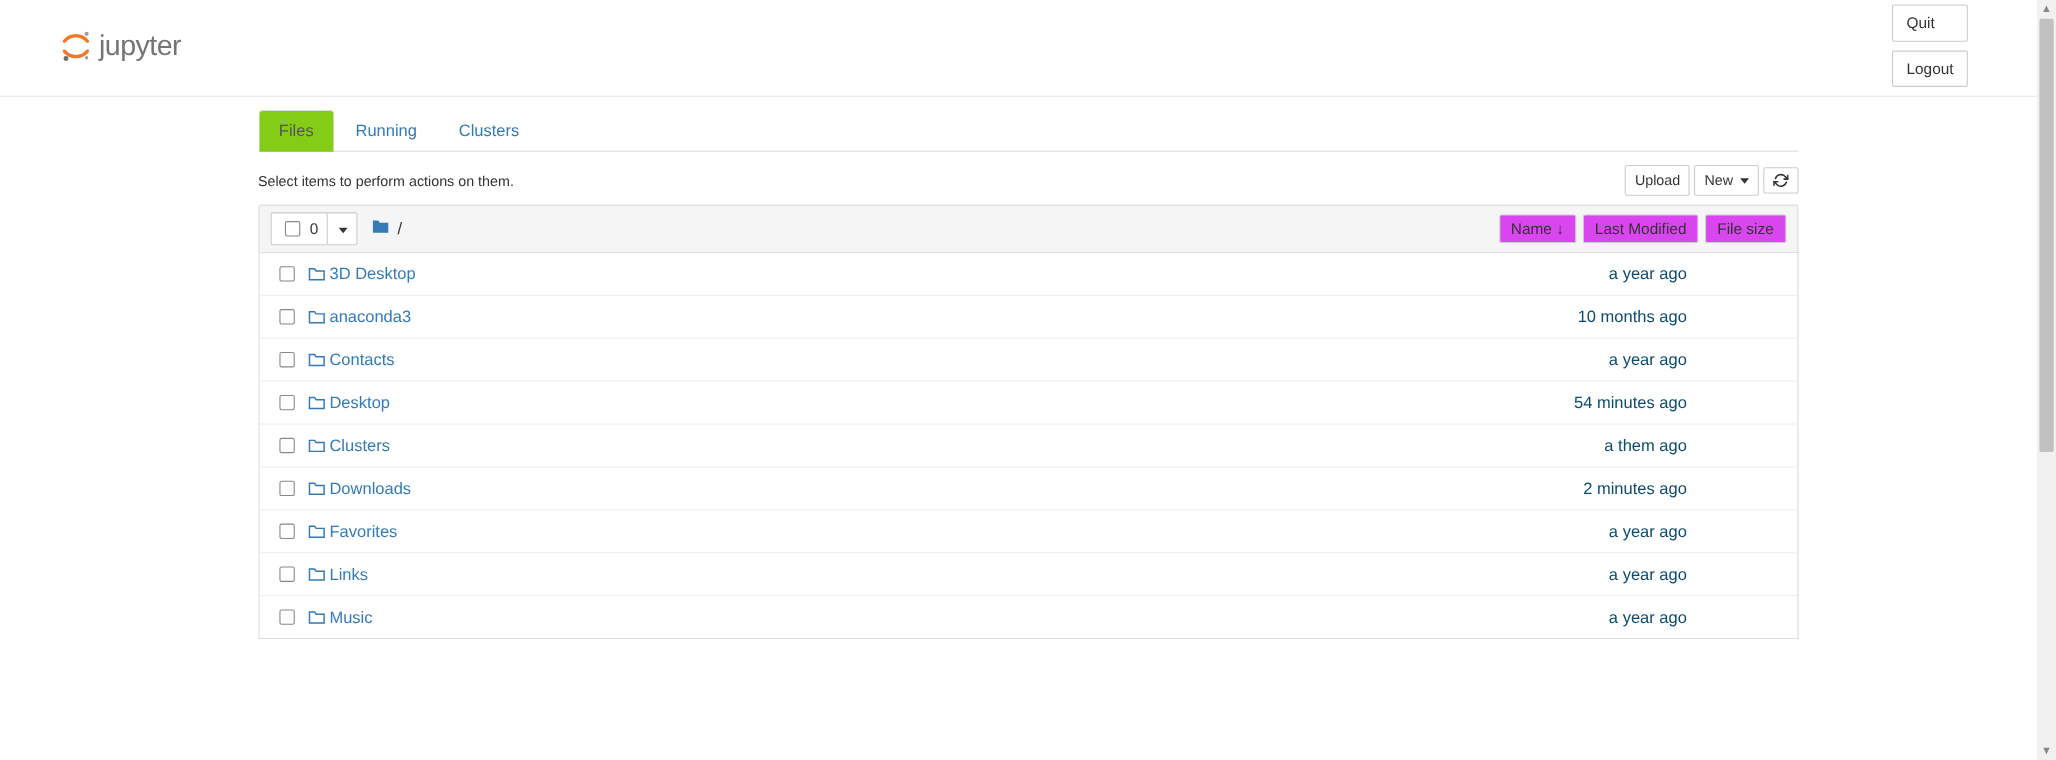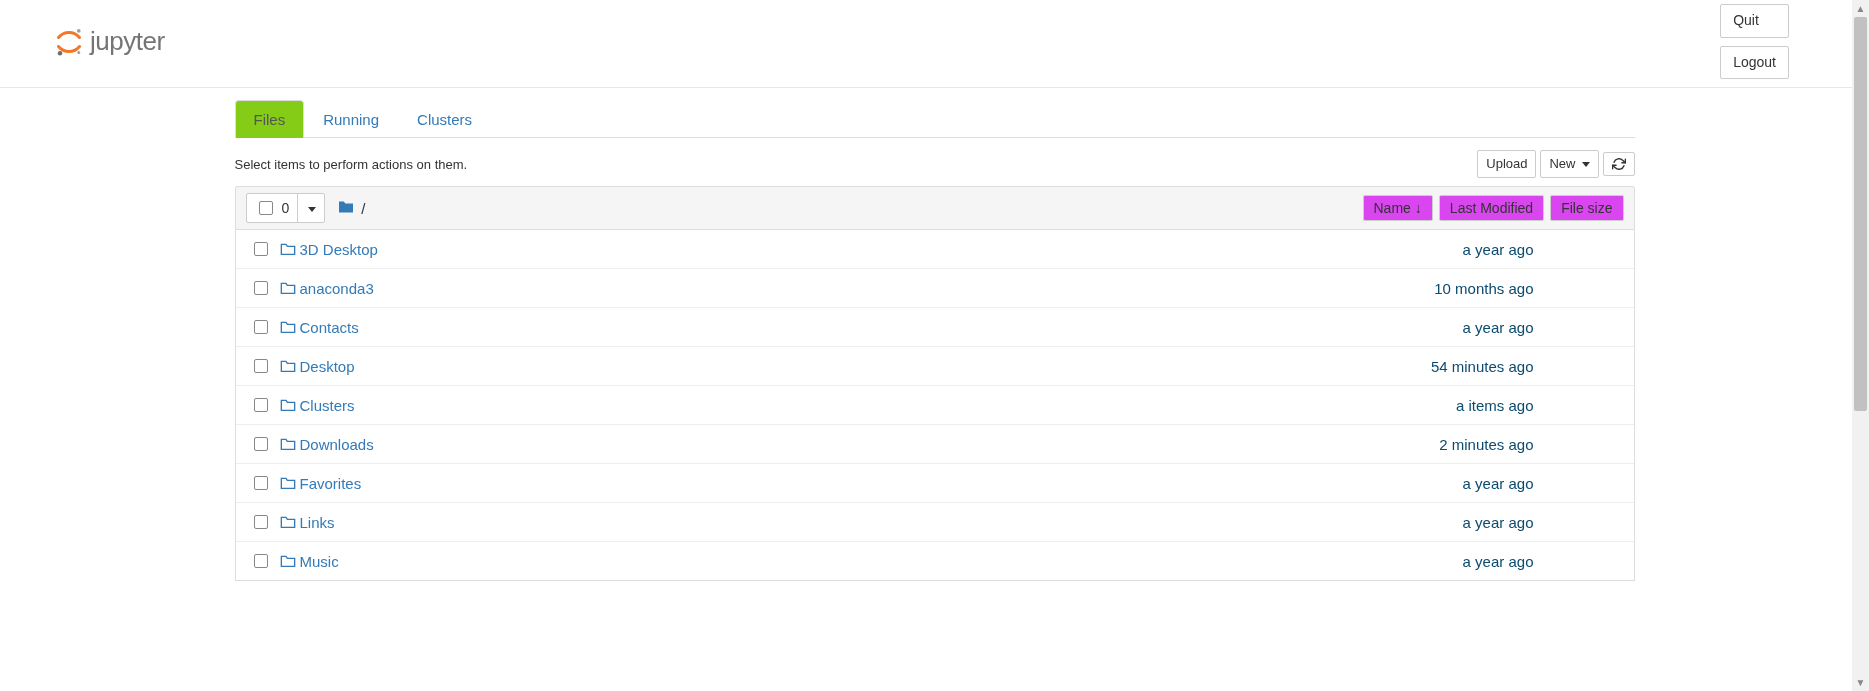--- a/index.html
+++ b/index.html
@@ -362,21 +362,21 @@
         <div class="row-check">
           <input type="checkbox" style="">
         </div>
         <div class="row-icon">
           <svg width="16" height="14" viewBox="0 0 24 20" fill="none" stroke="#337ab7" stroke-width="2">
             <path d="M2 3h7l2 3h11v12H2z"></path>
           </svg>
         </div>
         <div class="row-name">Clusters</div>
         <div class="row-spacer"></div>
-        <div class="row-modified">a items ago</div>
+        <div class="row-modified">a them ago</div>
         <div class="row-size"></div>
       </div>
       <div class="file-row">
         <div class="row-check">
           <input type="checkbox" style="">
         </div>
         <div class="row-icon">
           <svg width="16" height="14" viewBox="0 0 24 20" fill="none" stroke="#337ab7" stroke-width="2">
             <path d="M2 3h7l2 3h11v12H2z"></path>
           </svg>

